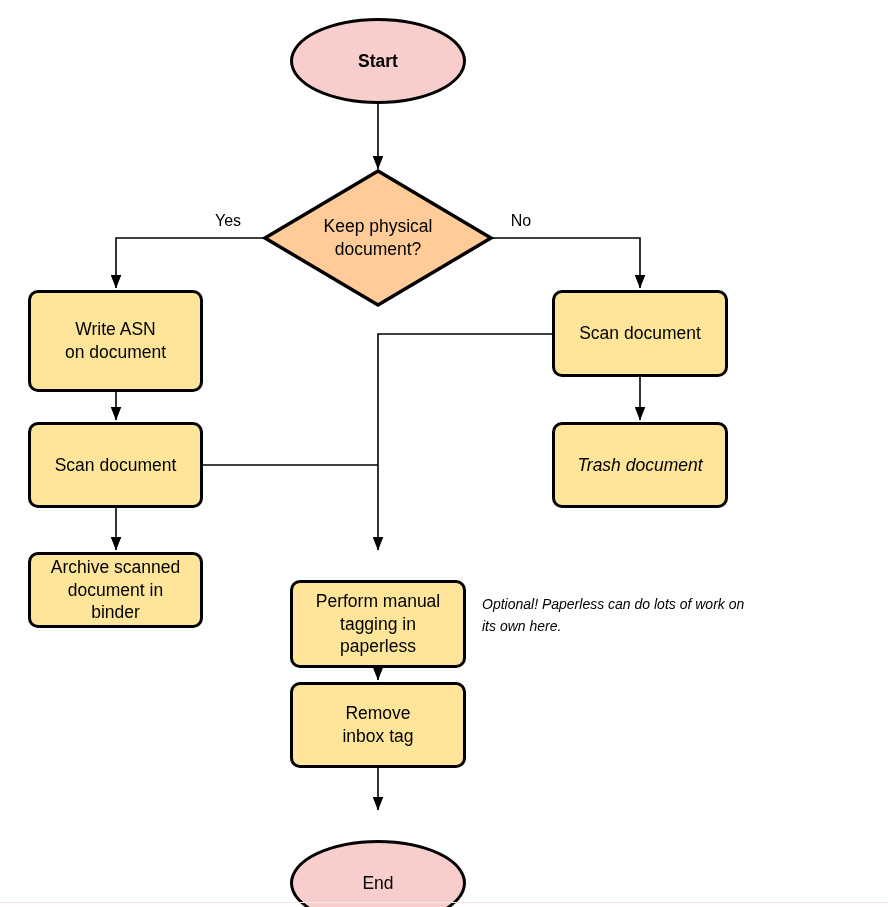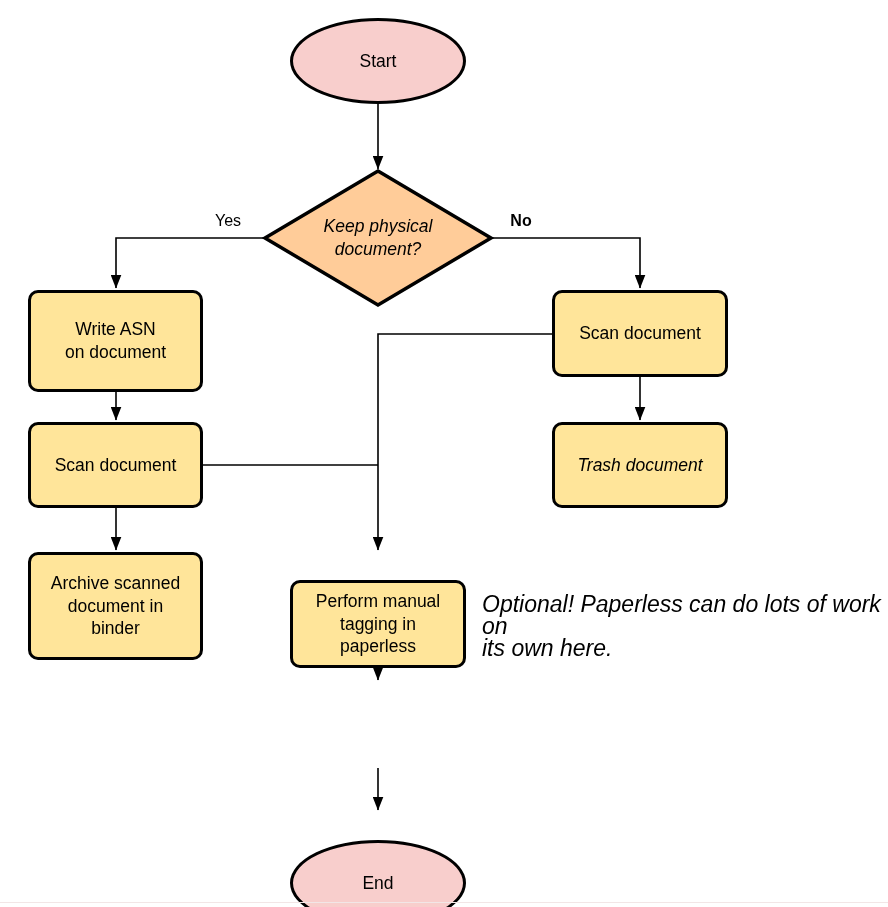--- a/index.html
+++ b/index.html
@@ -71,21 +71,21 @@
     width: 60px;
     text-align: center;
     font-size: 16px;
     line-height: 18px;
   }
   .annotation {
     position: absolute;
     left: 482px;
     top: 593px;
     width: 404px;
-    font-size: 23px;
+    font-size: 14px;
     font-style: italic;
     line-height: 22px;
     white-space: pre-line;
   }
   .bottom-separator {
     position: absolute;
     left: 0;
     top: 902px;
     width: 888px;
     height: 1px;
@@ -120,47 +120,49 @@
 
     <path class="edge" d="M203,465 L378,465"></path>
 
     <path class="edge" d="M378,640 L378,680" marker-end="url(#arrowhead)"></path>
 
     <path class="edge" d="M378,768 L378,810" marker-end="url(#arrowhead)"></path>
 
     <polygon class="decision-shape" points="378,171 491,238 378,305 265,238"></polygon>
   </svg>
 
-  <div class="decision-label" style="left:283px; top:210px; width:190px; height:56px;font-style:italic;">Keep physical
+  <div class="decision-label" style="left:283px; top:210px; width:190px; height:56px;">Keep physical
 document?</div>
 
-  <div class="node terminal" style="left:290px; top:18px; width:176px; height:86px;">Start</div>
+  <div class="node terminal" style="left:290px; top:18px; width:176px; height:86px;font-weight:bold;">Start</div>
 
   <div class="node terminal" style="left:290px; top:840px; width:176px; height:86px;">End</div>
 
   <div class="node process" style="left:28px; top:290px; width:175px; height:102px;">Write ASN
 on document</div>
 
   <div class="node process" style="left:28px; top:422px; width:175px; height:86px;">Scan document</div>
 
-  <div class="node process" style="left:28px; top:552px; width:175px; height:108px;">Archive scanned
+  <div class="node process" style="left:28px; top:552px; width:175px; height:76px;">Archive scanned
 document in
 binder</div>
 
   <div class="node process" style="left:552px; top:290px; width:176px; height:87px;">Scan document</div>
 
   <div class="node process" style="left:552px; top:422px; width:176px; height:86px;font-style:italic;">Trash document</div>
 
   <div class="node process" style="left:290px; top:580px; width:176px; height:88px;">Perform manual
 tagging in
 paperless</div>
 
+  <div class="node process" style="left:290px; top:682px; width:176px; height:86px;">Remove
+inbox tag</div>
 
   <div class="edge-label" style="left:198px; top:212px;">Yes</div>
 
-  <div class="edge-label" style="left:491px; top:212px;font-weight:bold;">No</div>
+  <div class="edge-label" style="left:491px; top:212px;">No</div>
 
   <div class="annotation">Optional! Paperless can do lots of work on
 its own here.</div>
 
   <div class="bottom-separator"></div>
 
 </div>
 
 </body></html>

